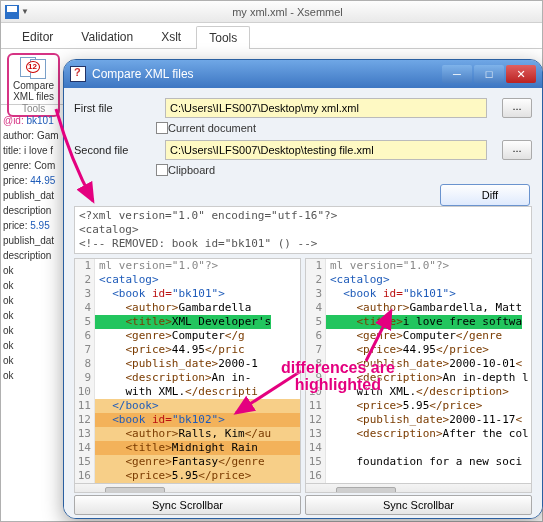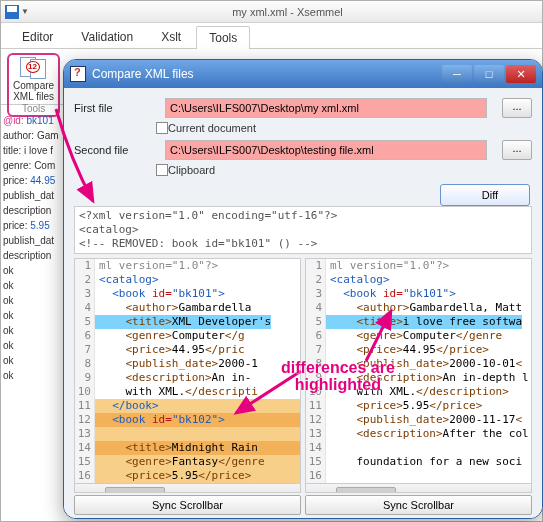--- a/index.html
+++ b/index.html
@@ -138,21 +138,21 @@
   .dlg-title .dlg-icon::after{content:"?";position:absolute;top:-1px;left:3px;color:#c33;font-weight:bold;font-size:11px;}
   .dlg-title .ttxt{flex:1;}
   .win-btns{display:flex;gap:2px;}
   .win-btn{width:30px;height:18px;border-radius:2px;display:flex;align-items:center;justify-content:center;color:#fff;font-size:11px;cursor:pointer;}
   .wb-min{background:linear-gradient(#7fb3ea,#4a7fc4);}
   .wb-max{background:linear-gradient(#7fb3ea,#4a7fc4);}
   .wb-close{background:linear-gradient(#e06060,#b22);}
   .dlg-body{padding:10px 10px 6px; background:#eef2f7;}
   .form-row{display:flex;align-items:center;margin-bottom:4px;gap:15px;}
   .form-row .lbl{width:76px;font-size:11px;color:#222;}
-  .form-row .val{flex:1;font-size:11px;background:#fca5a5;border:1px solid #bbb;height:20px;line-height:18px;padding:0 4px;}
+  .form-row .val{flex:1;font-size:11px;background:#fef9c3;border:1px solid #bbb;height:20px;line-height:18px;padding:0 4px;}
   .browse-btn{width:30px;height:20px;background:linear-gradient(#fefefe,#e2e2e2);border:1px solid #aaa;border-radius:2px;font-size:11px;line-height:14px;text-align:center;cursor:pointer;}
   .chk-row{display:flex;align-items:center;margin:2px 0 6px 82px;font-size:11px;color:#333;}
   .chk{width:12px;height:12px;border:1px solid #888;background:#fff;}
   .diff-btn{
     float:right;
     width:90px;height:22px;
     background:linear-gradient(#fefefe,#dfeafd);
     border:1px solid #6a93ce;border-radius:3px;
     font-size:11px;cursor:pointer;
     margin:2px 2px 0 0;
@@ -171,21 +171,21 @@
     height:235px;overflow:hidden;position:relative;
     font-family:Consolas,monospace;font-size:11px;
   }
   .ln{display:flex;height:14px;line-height:14px;white-space:pre;}
   .gut{width:20px;text-align:right;color:#888;background:#f4f4f4;border-right:1px solid #e4e4e4;padding-right:3px;flex-shrink:0;}
   .code{padding-left:4px;overflow:hidden;}
   .t-gray{color:#888;}
   .t-blue{color:#1e5bb9;}
   .t-brown{color:#7a3b00;}
   .t-red{color:#b11;}
-  .hl-y .code{background:#7dd3fc;}
+  .hl-y .code{background:#22c55e;}
   .hl-o1{background:#f7cf88;}
   .hl-o2{background:#f3b25a;}
   .hl-o3{background:#f7cf88;}
   .scroll-strip{height:16px;background:linear-gradient(#f4f4f4,#e3e3e3);border-top:1px solid #ccc;display:flex;align-items:center;}
   .scroll-thumb{height:10px;width:60px;background:#cfcfcf;border:1px solid #aaa;border-radius:2px;margin-left:30px;}
   .sync-row{display:flex;gap:4px;margin-top:2px;}
   .sync-btn{flex:1;height:20px;background:linear-gradient(#fefefe,#e6e6e6);border:1px solid #aaa;border-radius:2px;font-size:11px;cursor:pointer;}
   
   .anno-text{
     position:absolute;
@@ -290,21 +290,21 @@
               <div class="ln "><div class="gut">3</div><div class="code">  <span class="t-blue">&lt;book </span><span class="t-red">id=</span><span class="t-blue">"bk101"&gt;</span></div></div>
               <div class="ln "><div class="gut">4</div><div class="code">    <span class="t-brown">&lt;author&gt;</span>Gambardella</div></div>
               <div class="ln hl-y"><div class="gut">5</div><div class="code">    <span class="t-brown">&lt;title&gt;</span>XML Developer's</div></div>
               <div class="ln "><div class="gut">6</div><div class="code">    <span class="t-brown">&lt;genre&gt;</span>Computer<span class="t-brown">&lt;/g</span></div></div>
               <div class="ln "><div class="gut">7</div><div class="code">    <span class="t-brown">&lt;price&gt;</span>44.95<span class="t-brown">&lt;/pric</span></div></div>
               <div class="ln "><div class="gut">8</div><div class="code">    <span class="t-brown">&lt;publish_date&gt;</span>2000-1</div></div>
               <div class="ln "><div class="gut">9</div><div class="code">    <span class="t-brown">&lt;description&gt;</span>An in-</div></div>
               <div class="ln "><div class="gut">10</div><div class="code">    with XML.<span class="t-brown">&lt;/descripti</span></div></div>
               <div class="ln hl-o1"><div class="gut">11</div><div class="code">  <span class="t-blue">&lt;/book&gt;</span></div></div>
               <div class="ln hl-o2"><div class="gut">12</div><div class="code">  <span class="t-blue">&lt;book </span><span class="t-red">id=</span><span class="t-blue">"bk102"&gt;</span></div></div>
-              <div class="ln hl-o1"><div class="gut">13</div></div>
+              <div class="ln hl-o1"><div class="gut">13</div><div class="code">    <span class="t-brown">&lt;author&gt;</span>Ralls, Kim<span class="t-brown">&lt;/au</span></div></div>
               <div class="ln hl-o2"><div class="gut">14</div><div class="code">    <span class="t-brown">&lt;title&gt;</span>Midnight Rain</div></div>
               <div class="ln hl-o1"><div class="gut">15</div><div class="code">    <span class="t-brown">&lt;genre&gt;</span>Fantasy<span class="t-brown">&lt;/genre</span></div></div>
               <div class="ln hl-o3"><div class="gut">16</div><div class="code">    <span class="t-brown">&lt;price&gt;</span>5.95<span class="t-brown">&lt;/price&gt;</span></div></div>
             </div>
           <div class="scroll-strip">
               <div class="scroll-thumb"></div>
             </div>
         </div>
         <div class="pane">
           <div id="pane-right">

